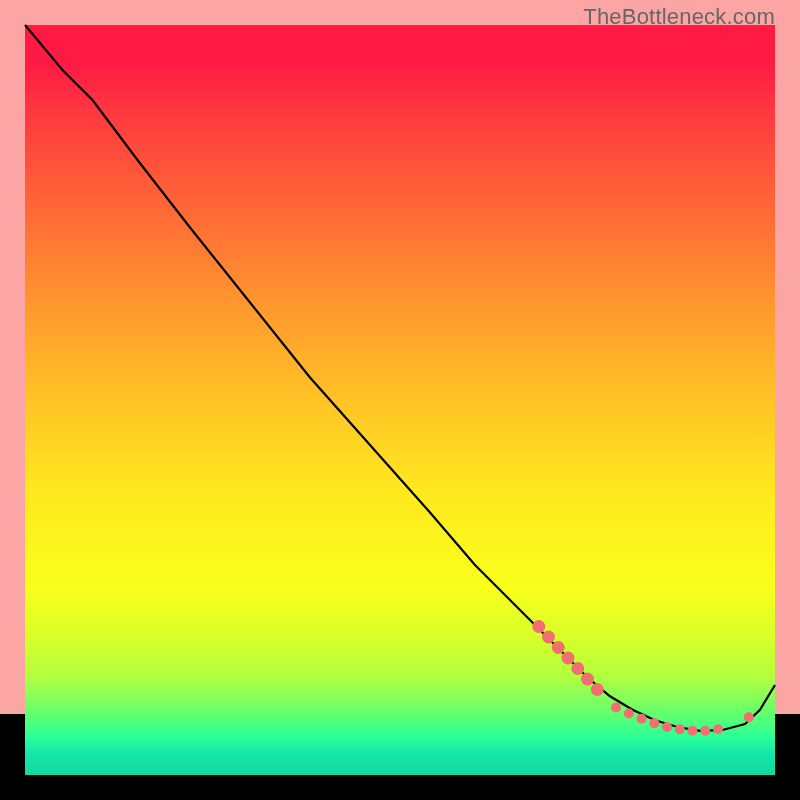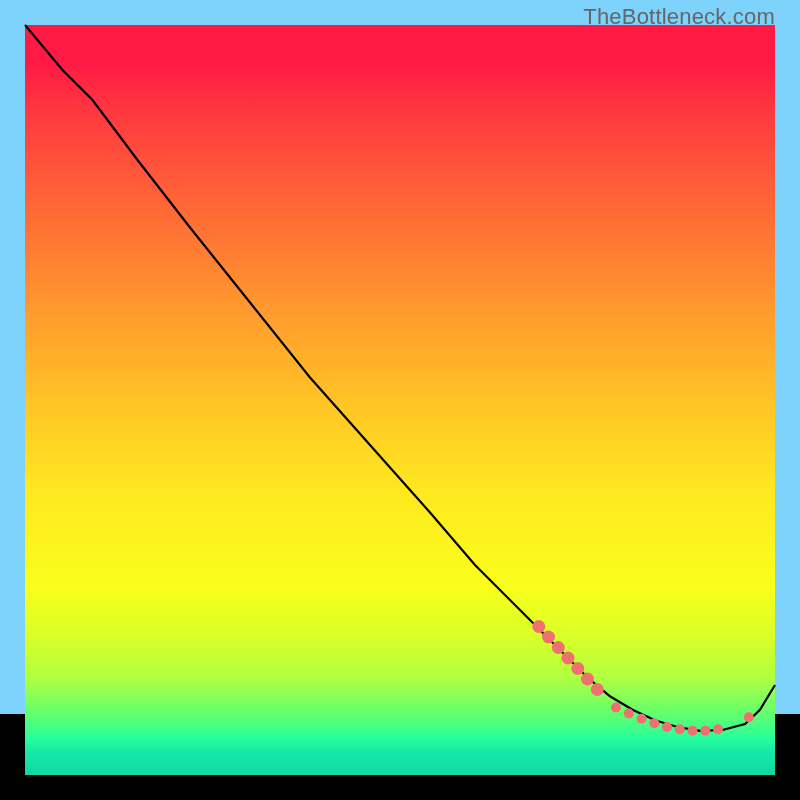--- a/index.html
+++ b/index.html
@@ -7,21 +7,21 @@
     padding: 0;
     width: 800px;
     height: 800px;
     background: #000;
     overflow: hidden;
   }
   .chart-container {
     position: relative;
     width: 800px;
     height: 714px;
-    background: #7dd3fc;
+    background: #fca5a5;
   }
   .gradient-area {
     position: absolute;
     left: 25px;
     top: 25px;
     width: 750px;
     height: 750px;
     background: linear-gradient(to bottom,
       #ff1a44 0%,
       #ff1a44 5%,

